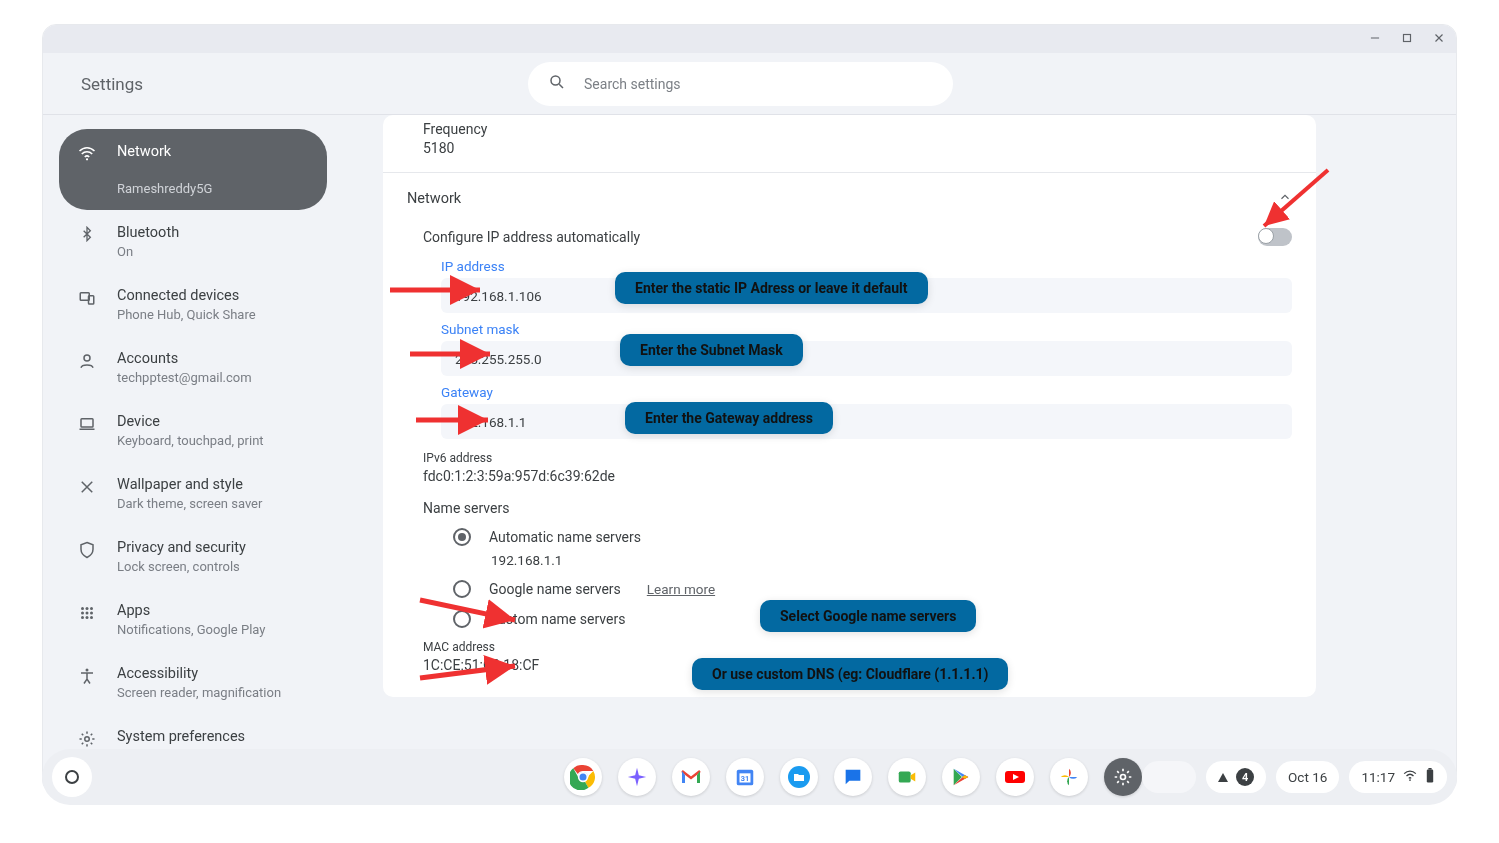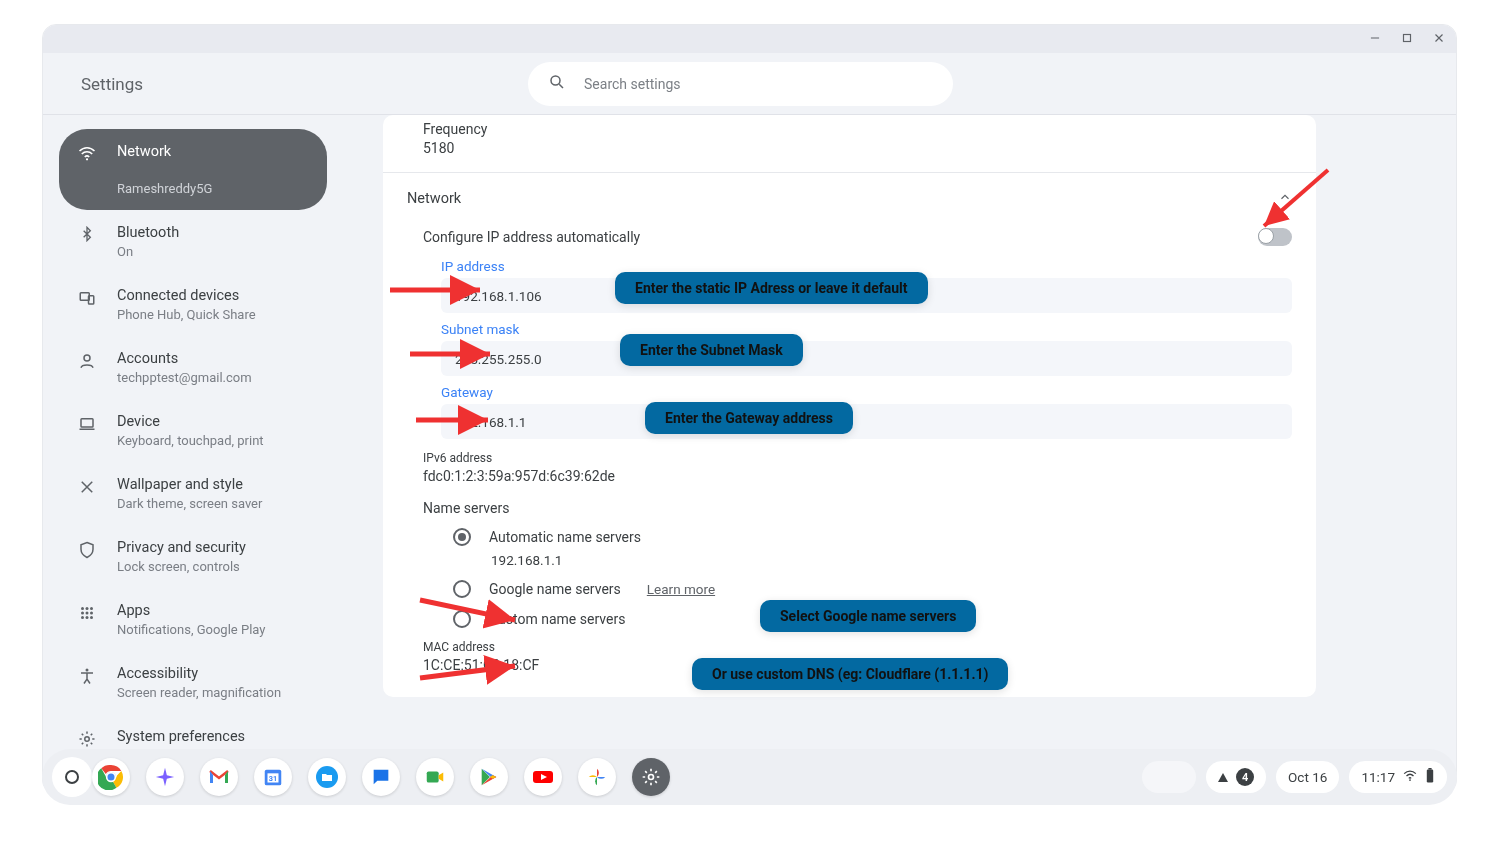--- a/index.html
+++ b/index.html
@@ -61,21 +61,21 @@
 
   
   .callout { position: absolute; background: #0369a1; border-radius: 10px; padding: 8px 20px; font-weight: 700; font-size: 14px; color: #111; box-shadow: 0 2px 8px rgba(0,0,0,.12); white-space: nowrap; z-index: 30; }
   .arrow { position: absolute; z-index: 29; }
   .arrow svg { overflow: visible; }
 
   
   .shelf { position: absolute; left: 42px; bottom: 38px; width: 1415px; height: 56px; background: #edeff3; border-radius: 28px; display: flex; align-items: center; padding: 0 10px; }
   .shelf-left { width: 40px; height: 40px; background: #fff; border-radius: 50%; display: flex; align-items: center; justify-content: center; }
   .shelf-left .ring { width: 14px; height: 14px; border: 2px solid #3c4043; border-radius: 50%; }
-  .shelf-center { flex: 1; display: flex; justify-content: flex-start; gap: 16px; }
+  .shelf-center { flex: 1; display: flex; justify-content: flex-end; gap: 16px; }
   .app-circle { width: 38px; height: 38px; border-radius: 50%; background: #fff; display: flex; align-items: center; justify-content: center; box-shadow: 0 1px 3px rgba(0,0,0,.15); }
   .shelf-right { display: flex; align-items: center; gap: 10px; }
   .pill { background: #fff; border-radius: 18px; height: 32px; display: flex; align-items: center; padding: 0 12px; font-size: 13.5px; color: #3c4043; gap: 8px; }
   .smcirc { width: 18px; height: 18px; border-radius: 50%; background: #3c4043; color: #fff; display: flex; align-items: center; justify-content: center; font-size: 11px; font-weight: 600; }
   .tri { width: 0; height: 0; border-left: 5px solid transparent; border-right: 5px solid transparent; border-bottom: 9px solid #3c4043; }
 </style>
 </head>
 <body>
 
 <div class="frame">
@@ -312,21 +312,21 @@
 <div class="callout" style="left:615px; top:272px;">Enter the static IP Adress or leave it default</div>
 
 <div class="arrow" style="left:410px; top:342px;"><svg width="90" height="30">
       <line x1="0" y1="12" x2="80" y2="12" stroke="#ef3131" stroke-width="5" marker-end="url(#ah)"></line>
     </svg></div>
 <div class="callout" style="left:620px; top:334px;">Enter the Subnet Mask</div>
 
 <div class="arrow" style="left:416px; top:408px;"><svg width="80" height="30">
       <line x1="0" y1="12" x2="72" y2="12" stroke="#ef3131" stroke-width="5" marker-end="url(#ah)"></line>
     </svg></div>
-<div class="callout" style="left:645px; top:402px;">Enter the Gateway address</div>
+<div class="callout" style="left:625px; top:402px;">Enter the Gateway address</div>
 
 <div class="arrow" style="left:420px; top:590px;"><svg width="110" height="40">
       <line x1="0" y1="10" x2="95" y2="30" stroke="#ef3131" stroke-width="5" marker-end="url(#ah)"></line>
     </svg></div>
 <div class="callout" style="left:760px; top:600px;">Select Google name servers</div>
 
 <div class="arrow" style="left:420px; top:648px;"><svg width="110" height="40">
       <line x1="0" y1="30" x2="95" y2="18" stroke="#ef3131" stroke-width="5" marker-end="url(#ah)"></line>
     </svg></div>
 <div class="callout" style="left:692px; top:658px;">Or use custom DNS (eg: Cloudflare (1.1.1.1)</div>

